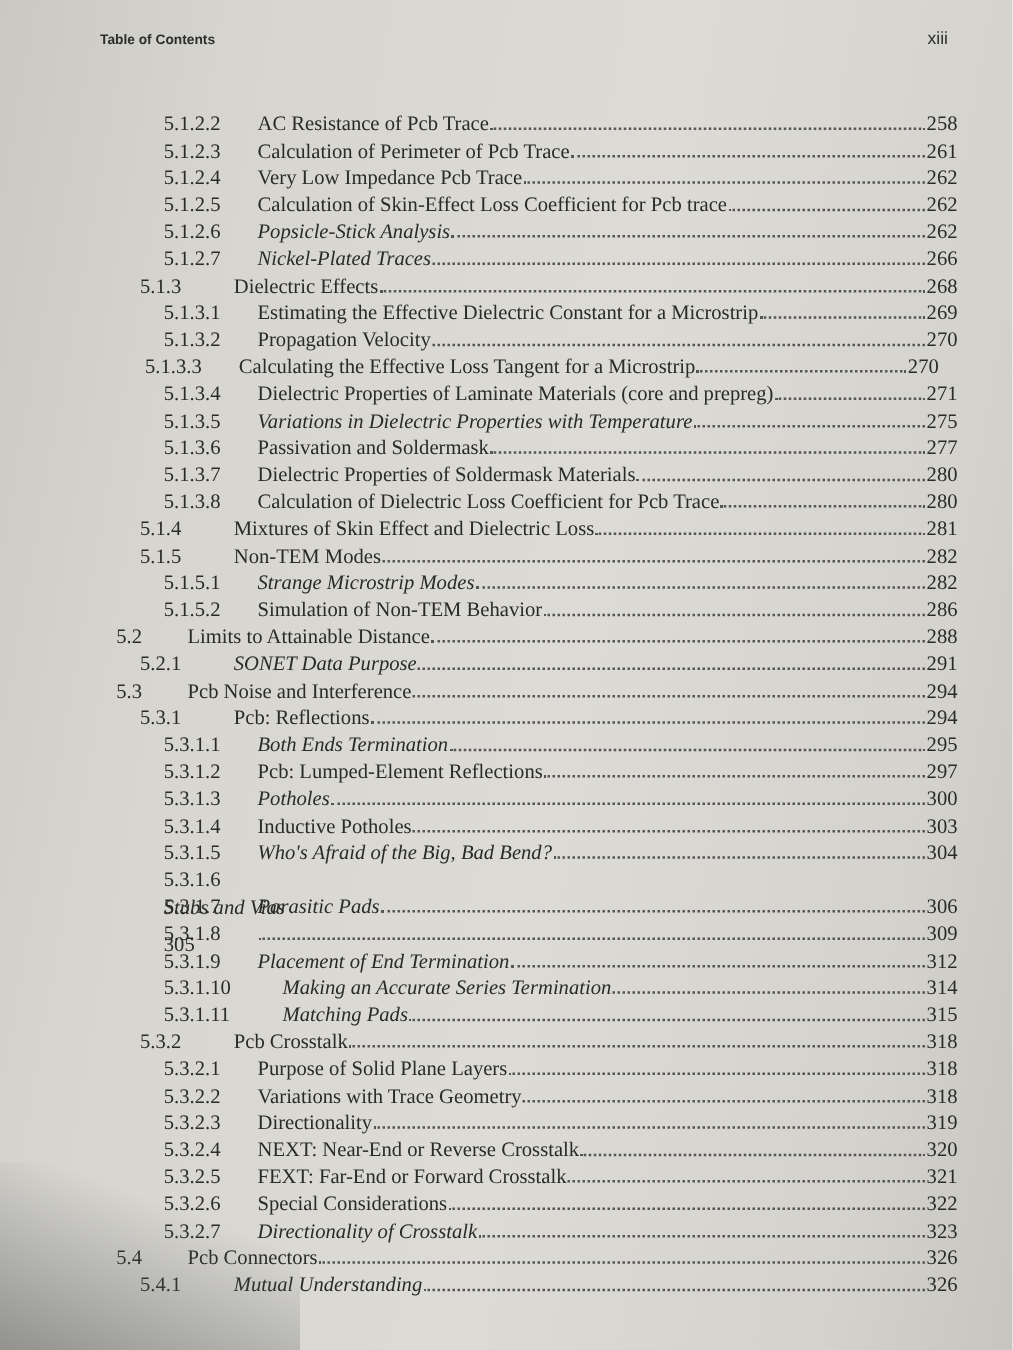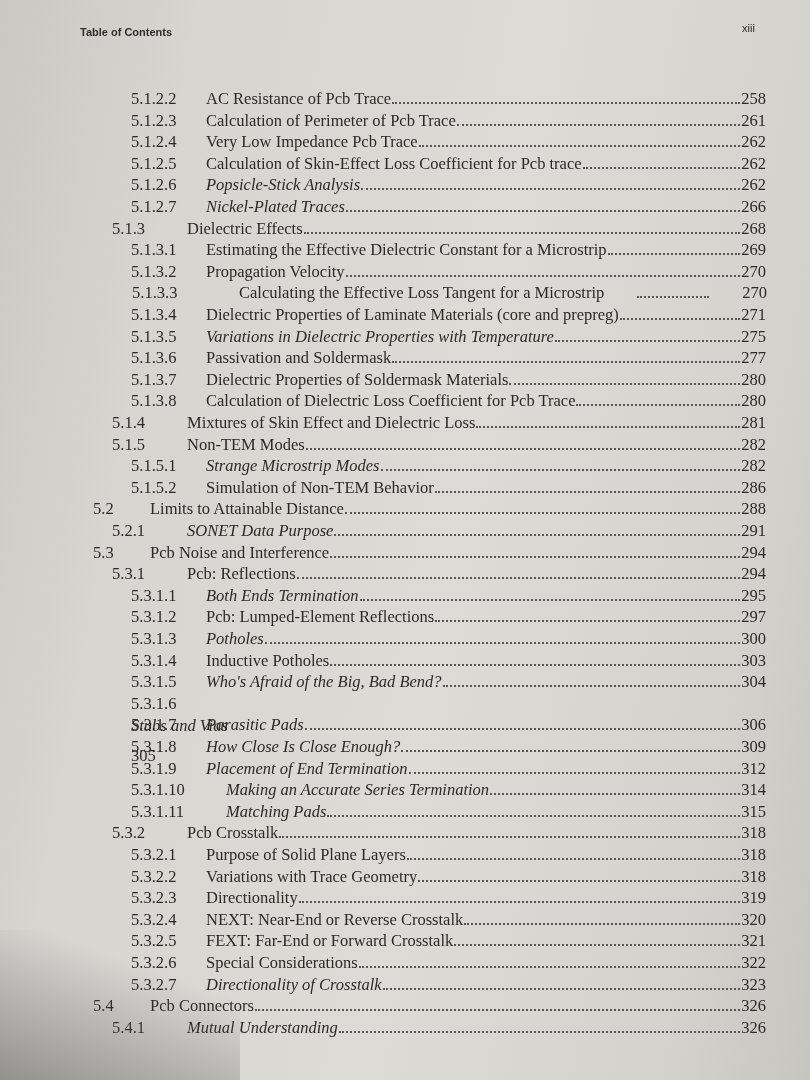--- a/index.html
+++ b/index.html
@@ -13,21 +13,21 @@
   .shade-bottom {
     position: absolute; left: 0; bottom: 0; width: 240px; height: 150px;
     background: linear-gradient(20deg, rgba(90,90,88,0.55) 0%, rgba(90,90,88,0.0) 70%);
     pointer-events: none;
   }
   .header {
     position: absolute; top: 22px; left: 80px; right: 40px; height: 22px;
     font-family: "Liberation Sans", sans-serif;
   }
   .header .title { position: absolute; left: 0; top: 4px; font-size: 11px; font-weight: bold; color: #2d2d2b; }
-  .header .pageno { position: absolute; left: 662px; top: 0px; font-size: 11px; color: #2d2d2b; }
+  .header .pageno { position: absolute; left: 662px; top: 0px; font-size: 14px; color: #2d2d2b; }
   .toc { position: absolute; top: 88px; left: 0; width: 810px; }
   .row {
     position: absolute; height: 22px; display: flex; align-items: baseline;
     font-size: 16.5px; line-height: 22px; white-space: nowrap;
   }
   .row .num { flex: 0 0 auto; }
   .row .title-txt { flex: 0 0 auto; }
   .row .title-txt.italic { font-style: italic; }
   .row .leader {
     flex: 1 1 auto; margin: 0 1px; height: 1px; align-self: flex-end; margin-bottom: 6px;
@@ -91,21 +91,21 @@
       <span class="title-txt">Estimating the Effective Dielectric Constant for a Microstrip</span>
       <span class="leader"></span>
       <span class="page">269</span>
     </div>
     <div class="row" style="top: 172.8px; left: 131px; width: 635px;">
       <span class="num" style="width: 75px;">5.1.3.2</span>
       <span class="title-txt">Propagation Velocity</span>
       <span class="leader"></span>
       <span class="page">270</span>
     </div>
-    <div class="row" style="top: 194.4px; left: 132px; width: 635px; gap: 32px;">
+    <div class="row" style="top: 194.4px; left: 116px; width: 635px;">
       <span class="num" style="width: 75px;">5.1.3.3</span>
       <span class="title-txt">Calculating the Effective Loss Tangent for a Microstrip</span>
       <span class="leader"></span>
       <span class="page">270</span>
     </div>
     <div class="row" style="top: 216px; left: 131px; width: 635px;">
       <span class="num" style="width: 75px;">5.1.3.4</span>
       <span class="title-txt">Dielectric Properties of Laminate Materials (core and prepreg)</span>
       <span class="leader"></span>
       <span class="page">271</span>
@@ -219,21 +219,20 @@
       <span class="page">305</span>
     </div>
     <div class="row" style="top: 626.4px; left: 131px; width: 635px;">
       <span class="num" style="width: 75px;">5.3.1.7</span>
       <span class="title-txt italic">Parasitic Pads</span>
       <span class="leader"></span>
       <span class="page">306</span>
     </div>
     <div class="row" style="top: 648px; left: 131px; width: 635px;">
       <span class="num" style="width: 75px;">5.3.1.8</span>
-      <span class="title-txt italic">How Close Is Close Enough?</span>
       <span class="leader"></span>
       <span class="page">309</span>
     </div>
     <div class="row" style="top: 669.6px; left: 131px; width: 635px;">
       <span class="num" style="width: 75px;">5.3.1.9</span>
       <span class="title-txt italic">Placement of End Termination</span>
       <span class="leader"></span>
       <span class="page">312</span>
     </div>
     <div class="row" style="top: 691.2px; left: 131px; width: 635px;">

